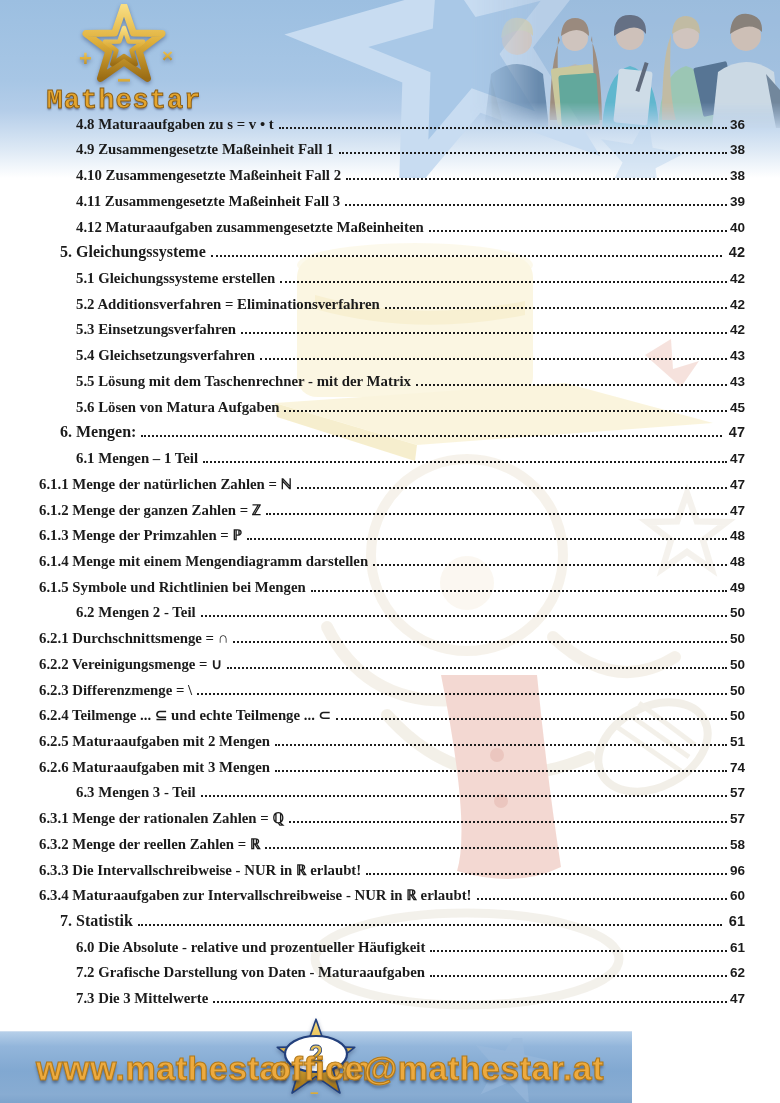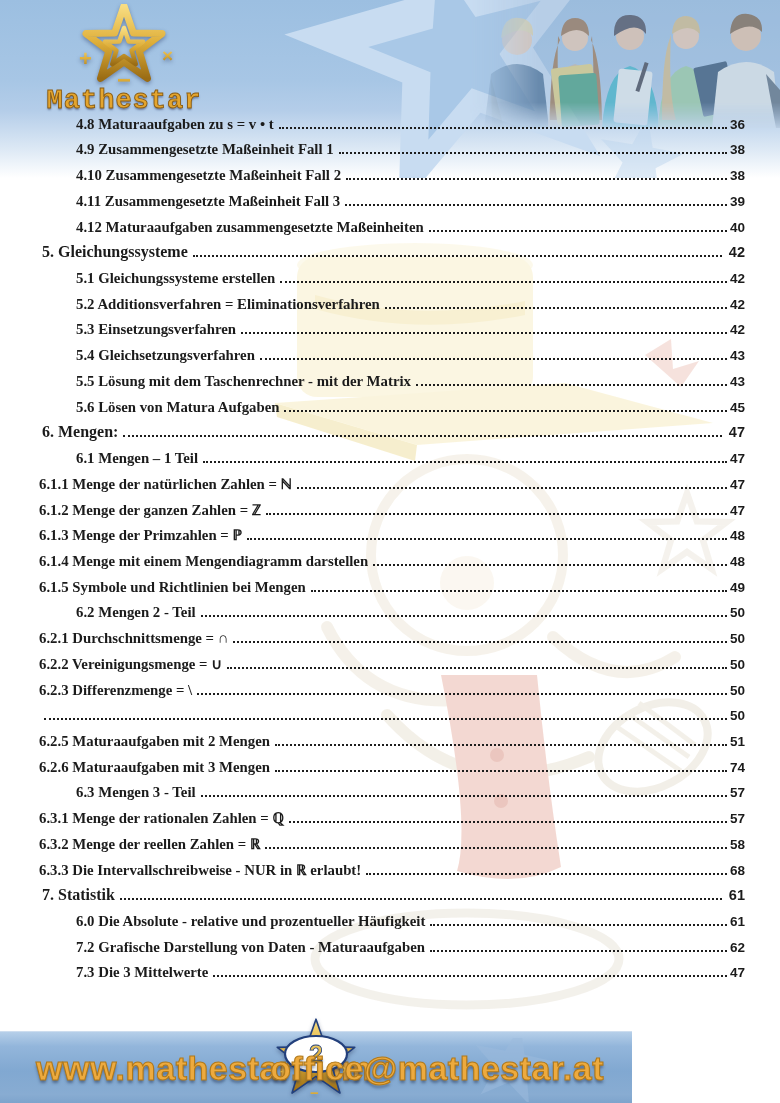--- a/index.html
+++ b/index.html
@@ -22,21 +22,21 @@
   .brand-name{font-family:Liberation Mono, monospace;font-weight:700;font-size:27px;letter-spacing:1px;
     color:#e4a52e;-webkit-text-stroke:0.9px #8a5c12;margin-top:-4px;
     text-shadow:0 2px 2px rgba(35,50,95,.5);}
 
   
   .mascot{position:absolute;top:235px;left:235px;z-index:1;opacity:.5;pointer-events:none;}
 
   
   .toc{position:absolute;top:107px;left:0;right:0;z-index:3;}
   .toc-row{display:flex;height:25.73px;align-items:flex-end;font-weight:700;color:#1b1b1b;cursor:pointer;}
-  .toc-row.lv1{padding-left:42px;font-size:16px;}
+  .toc-row.lv1{padding-left:60px;font-size:16px;}
   .toc-row.lv2{padding-left:76px;font-size:14.8px;}
   .toc-row.lv3{padding-left:39px;font-size:14.8px;}
   .toc-label{white-space:nowrap;}
   .toc-leader{flex:1;border-bottom:2px dotted #1d1d1d;margin:0 3px 4px 5px;min-width:20px;}
   .lv1 .toc-leader{margin-right:7px;}
   .toc-page{font-family:"Liberation Sans",sans-serif;font-weight:700;font-size:13.5px;margin-right:35px;padding-bottom:1px;}
   .lv1 .toc-page{font-size:14.5px;}
 
   
   .footer{position:absolute;bottom:0;left:0;width:632px;height:71px;z-index:4;
@@ -264,20 +264,21 @@
           <span class="toc-label">6.2.2 Vereinigungsmenge = ∪</span>
           <span class="toc-leader"></span>
           <span class="toc-page">50</span>
         </div>
         <div class="toc-row lv3">
           <span class="toc-label">6.2.3 Differenzmenge = \</span>
           <span class="toc-leader"></span>
           <span class="toc-page">50</span>
         </div>
         <div class="toc-row lv3">
+          <span class="toc-label">6.2.4 Teilmenge ... ⊆ und echte Teilmenge ... ⊂</span>
           <span class="toc-leader"></span>
           <span class="toc-page">50</span>
         </div>
         <div class="toc-row lv3">
           <span class="toc-label">6.2.5 Maturaaufgaben mit 2 Mengen</span>
           <span class="toc-leader"></span>
           <span class="toc-page">51</span>
         </div>
         <div class="toc-row lv3">
           <span class="toc-label">6.2.6 Maturaaufgaben mit 3 Mengen</span>
@@ -295,21 +296,26 @@
           <span class="toc-page">57</span>
         </div>
         <div class="toc-row lv3">
           <span class="toc-label">6.3.2 Menge der reellen Zahlen = ℝ</span>
           <span class="toc-leader"></span>
           <span class="toc-page">58</span>
         </div>
         <div class="toc-row lv3">
           <span class="toc-label">6.3.3 Die Intervallschreibweise - NUR in ℝ erlaubt!</span>
           <span class="toc-leader"></span>
-          <span class="toc-page">68</span>
+          <span class="toc-page">96</span>
+        </div>
+        <div class="toc-row lv3">
+          <span class="toc-label">6.3.4 Maturaaufgaben zur Intervallschreibweise - NUR in ℝ erlaubt!</span>
+          <span class="toc-leader"></span>
+          <span class="toc-page">60</span>
         </div>
         <div class="toc-row lv1">
           <span class="toc-label">7. Statistik</span>
           <span class="toc-leader"></span>
           <span class="toc-page">61</span>
         </div>
         <div class="toc-row lv2">
           <span class="toc-label">6.0 Die Absolute - relative und prozentueller Häufigkeit</span>
           <span class="toc-leader"></span>
           <span class="toc-page">61</span>

